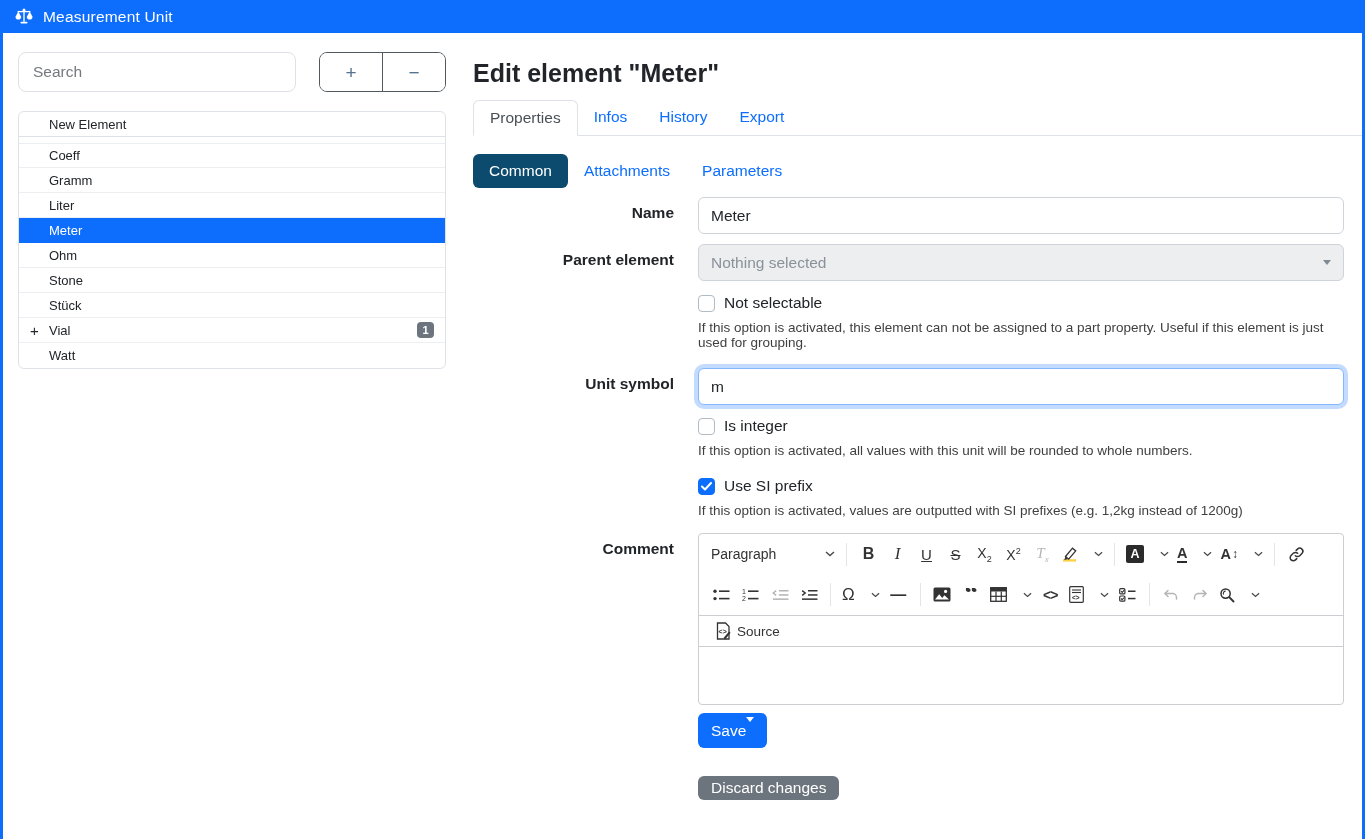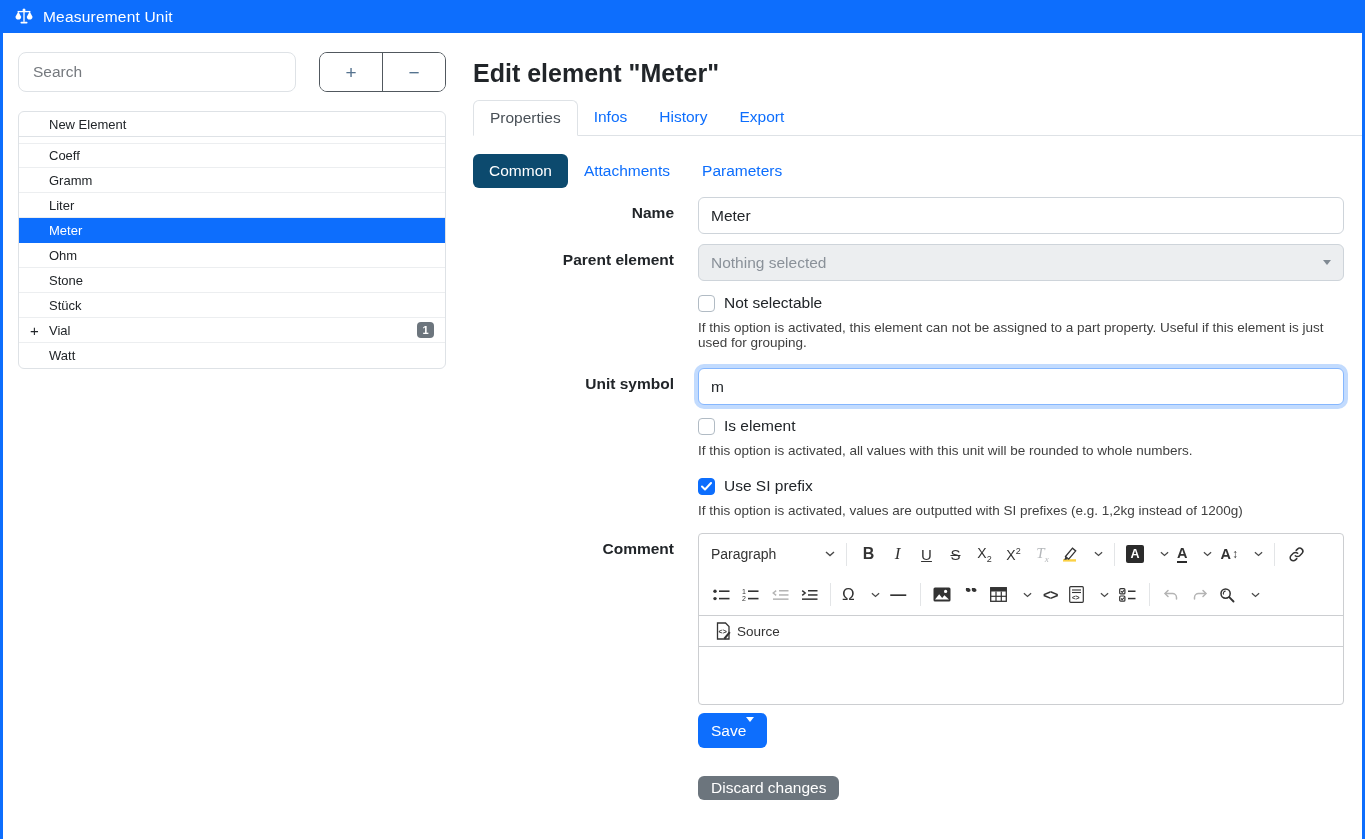--- a/index.html
+++ b/index.html
@@ -239,21 +239,21 @@
         <div class="fctrl">
           <input class="text-input focused" type="text" value="m" style="">
         </div>
       </div>
 
       <div class="frow mt12">
         <span></span>
         <div class="fctrl">
           <div class="check-row">
             <span class="checkbox"></span>
-            <span>Is element</span>
+            <span>Is integer</span>
           </div>
           <div class="help-text mt8">If this option is activated, all values with this unit will be rounded to whole numbers.</div>
         </div>
       </div>
 
       <div class="frow mt19">
         <span></span>
         <div class="fctrl">
           <div class="check-row">
             <span class="checkbox checked">

